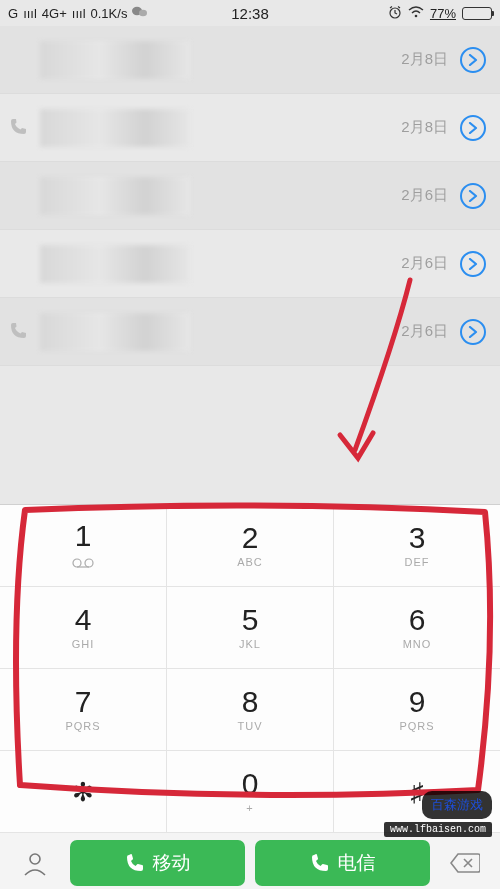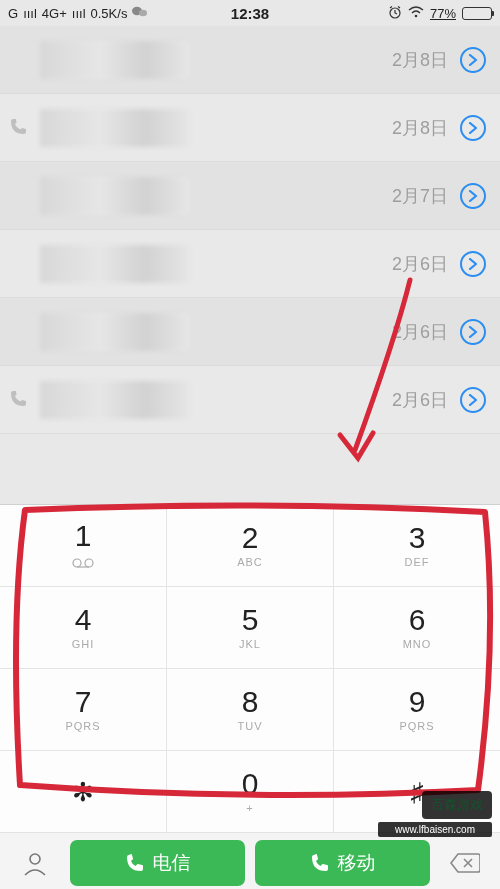--- a/index.html
+++ b/index.html
@@ -1,63 +1,63 @@
 <!DOCTYPE html>
 <html><head>
   <meta charset="utf-8">
   <style>
     * { margin: 0; padding: 0; box-sizing: border-box; font-family: -apple-system, 'Helvetica Neue', Arial, sans-serif; }
     body { width: 500px; height: 889px; background: #e8e8e8; overflow: hidden; position: relative; }
 
     .status-bar { height: 26px; background: #e8e8e8; display: flex; align-items: center; justify-content: space-between; padding: 0 8px; font-size: 13px; color: #222; }
     .status-left { display: flex; align-items: center; gap: 5px; }
     .status-right { display: flex; align-items: center; gap: 6px; text-decoration: underline; }
-    .status-time { position: absolute; left: 50%; transform: translateX(-50%); font-size: 15px; font-weight: 700; }
+    .status-time { position: absolute; left: 50%; transform: translateX(-50%); font-size: 15px; font-weight: 400; }
     .battery-pill { width: 30px; height: 13px; border: 1px solid #333; border-radius: 3px; position: relative; display: inline-block; }
     .battery-pill::after { content:""; position:absolute; right:-3px; top:3px; width:2px; height:5px; background:#333; border-radius:0 1px 1px 0; }
     .battery-fill { height: 100%; width: 77%; background: #f7c948; border-radius: 2px; }
 
     .call-list { height: 478px; overflow: hidden; }
     .call-row { height: 68px; display: flex; align-items: center; padding: 0 14px 0 10px; border-bottom: 1px solid #dcdcdc; position: relative; }
     .call-row:nth-child(odd) { background: #e2e2e2; }
     .call-row:nth-child(even) { background: #e9e9e9; }
     .call-icon { width: 24px; color: #b5b5b5; }
     .blur-name { width: 150px; height: 38px; background: linear-gradient(90deg, #d8d8d8 0%, #e6e6e6 40%, #d2d2d2 70%, #e6e6e6 100%); filter: blur(2px); margin-left: 6px; }
     .row-right { margin-left: auto; display: flex; align-items: center; gap: 12px; }
-    .call-date { color: #9e9e9e; font-size: 18px; }
+    .call-date { color: #9e9e9e; font-size: 15px; }
     .detail-circle { width: 26px; height: 26px; border: 2px solid #2b8ef0; border-radius: 50%; display: flex; align-items: center; justify-content: center; color: #2b8ef0; }
 
     .keypad { background: #fafafa; border-top: 1px solid #d0d0d0; }
     .key-row { display: flex; height: 82px; }
     .key { flex: 1; border-right: 1px solid #e4e4e4; border-bottom: 1px solid #e4e4e4; display: flex; flex-direction: column; align-items: center; justify-content: center; background: #fdfdfd; cursor: pointer; }
     .key:last-child { border-right: none; }
     .key-digit { font-size: 30px; font-weight: 300; color: #222; line-height: 1; }
     .key-letters { font-size: 11px; color: #aaa; margin-top: 3px; letter-spacing: 1px; text-align: right; }
     .key .vm-icon { font-size: 14px; color: #aaa; margin-top: 4px; }
 
     .bottom-bar { height: 60px; display: flex; align-items: center; gap: 10px; padding: 8px 10px; background: #f4f4f4; }
     .contacts-btn { width: 50px; height: 44px; display: flex; align-items: center; justify-content: center; color: #888; border: none; background: transparent; }
     .call-btn { flex: 1; height: 46px; background: #3bb956; border-radius: 7px; display: flex; align-items: center; justify-content: center; gap: 8px; color: #fff; font-size: 19px; border: none; }
     .backspace-btn { width: 50px; height: 44px; display: flex; align-items: center; justify-content: center; color: #888; border: none; background: transparent; }
 
-    .watermark { position: absolute; right: 8px; bottom: 70px; background: rgba(0,0,0,0.8); color: #14532d; font-size: 13px; padding: 5px 9px; border-radius: 4px; }
-    .watermark-sub { position: absolute; right: 8px; bottom: 52px; background: rgba(0,0,0,0.8); color: #fff; font-size: 10px; padding: 2px 17px; border-radius: 2px; }
+    .watermark { position: absolute; right: 8px; bottom: 70px; background: rgba(0,0,0,0.8); color: #1d4ed8; font-size: 13px; padding: 5px 9px; border-radius: 10px; }
+    .watermark-sub { position: absolute; right: 8px; bottom: 52px; background: rgba(0,0,0,0.8); color: #fff; font-size: 10px; padding: 2px 6px; border-radius: 2px; font-family: Liberation Mono, monospace; }
 
     .annot { position: absolute; pointer-events: none; left: 0; top: 0; }
   </style>
 </head>
 <body>
 
 <div class="status-bar">
   <div class="status-left">
     <span>G</span>
     <span>ıııl</span>
     <span>4G+</span>
     <span>ıııl</span>
-    <span>0.5K/s</span>
+    <span>0.1K/s</span>
     <span>
       <svg width="16" height="14" viewBox="0 0 16 14">
           <ellipse cx="5" cy="6" rx="5" ry="4.2" fill="#888"></ellipse>
           <ellipse cx="11" cy="8" rx="4" ry="3.3" fill="#aaa"></ellipse>
         </svg>
     </span>
   </div>
   <span class="status-time">12:38</span>
   <div class="status-right">
     <span>
@@ -103,32 +103,20 @@
         <svg width="10" height="12" viewBox="0 0 10 12">
             <path d="M2 1 L8 6 L2 11" stroke="#2b8ef0" stroke-width="2.2" fill="none" stroke-linecap="round" stroke-linejoin="round"></path>
           </svg>
       </span>
     </div>
     </div>
     <div class="call-row">
     <span class="call-icon"></span>
     <div class="blur-name"></div>
     <div class="row-right">
-      <span class="call-date">2月7日</span>
-      <span class="detail-circle">
-        <svg width="10" height="12" viewBox="0 0 10 12">
-            <path d="M2 1 L8 6 L2 11" stroke="#2b8ef0" stroke-width="2.2" fill="none" stroke-linecap="round" stroke-linejoin="round"></path>
-          </svg>
-      </span>
-    </div>
-    </div>
-    <div class="call-row">
-    <span class="call-icon"></span>
-    <div class="blur-name"></div>
-    <div class="row-right">
       <span class="call-date">2月6日</span>
       <span class="detail-circle">
         <svg width="10" height="12" viewBox="0 0 10 12">
             <path d="M2 1 L8 6 L2 11" stroke="#2b8ef0" stroke-width="2.2" fill="none" stroke-linecap="round" stroke-linejoin="round"></path>
           </svg>
       </span>
     </div>
     </div>
     <div class="call-row">
     <span class="call-icon"></span>
@@ -223,27 +211,27 @@
   <button class="contacts-btn">
     <svg width="28" height="28" viewBox="0 0 28 28">
         <circle cx="14" cy="10" r="5" fill="none" stroke="#777" stroke-width="1.6"></circle>
         <path d="M4 26 Q14 16 24 26" fill="none" stroke="#777" stroke-width="1.6"></path>
       </svg>
   </button>
   <button class="call-btn">
     <svg width="20" height="20" viewBox="0 0 20 20">
         <path d="M4 2 Q2 2 2 4 Q2 18 16 18 Q18 18 18 16 L18 13 Q18 12 17 12 L13 11 Q12 11 11.5 12 L10.5 13 Q7 11 6 8 L7 7 Q8 6.5 8 5.5 L7 2 Q7 1 6 1 Z" fill="#fff"></path>
       </svg>
-    <span>电信</span>
+    <span>移动</span>
   </button>
   <button class="call-btn">
     <svg width="20" height="20" viewBox="0 0 20 20">
         <path d="M4 2 Q2 2 2 4 Q2 18 16 18 Q18 18 18 16 L18 13 Q18 12 17 12 L13 11 Q12 11 11.5 12 L10.5 13 Q7 11 6 8 L7 7 Q8 6.5 8 5.5 L7 2 Q7 1 6 1 Z" fill="#fff"></path>
       </svg>
-    <span>移动</span>
+    <span>电信</span>
   </button>
   <button class="backspace-btn">
     <svg width="30" height="22" viewBox="0 0 30 22">
         <path d="M8 2 L28 2 Q30 2 30 4 L30 18 Q30 20 28 20 L8 20 L1 11 Z" fill="none" stroke="#888" stroke-width="1.6"></path>
         <path d="M14 7 L22 15 M22 7 L14 15" stroke="#888" stroke-width="1.6"></path>
       </svg>
   </button>
 </div>
 
 <svg class="annot" width="500" height="889">

